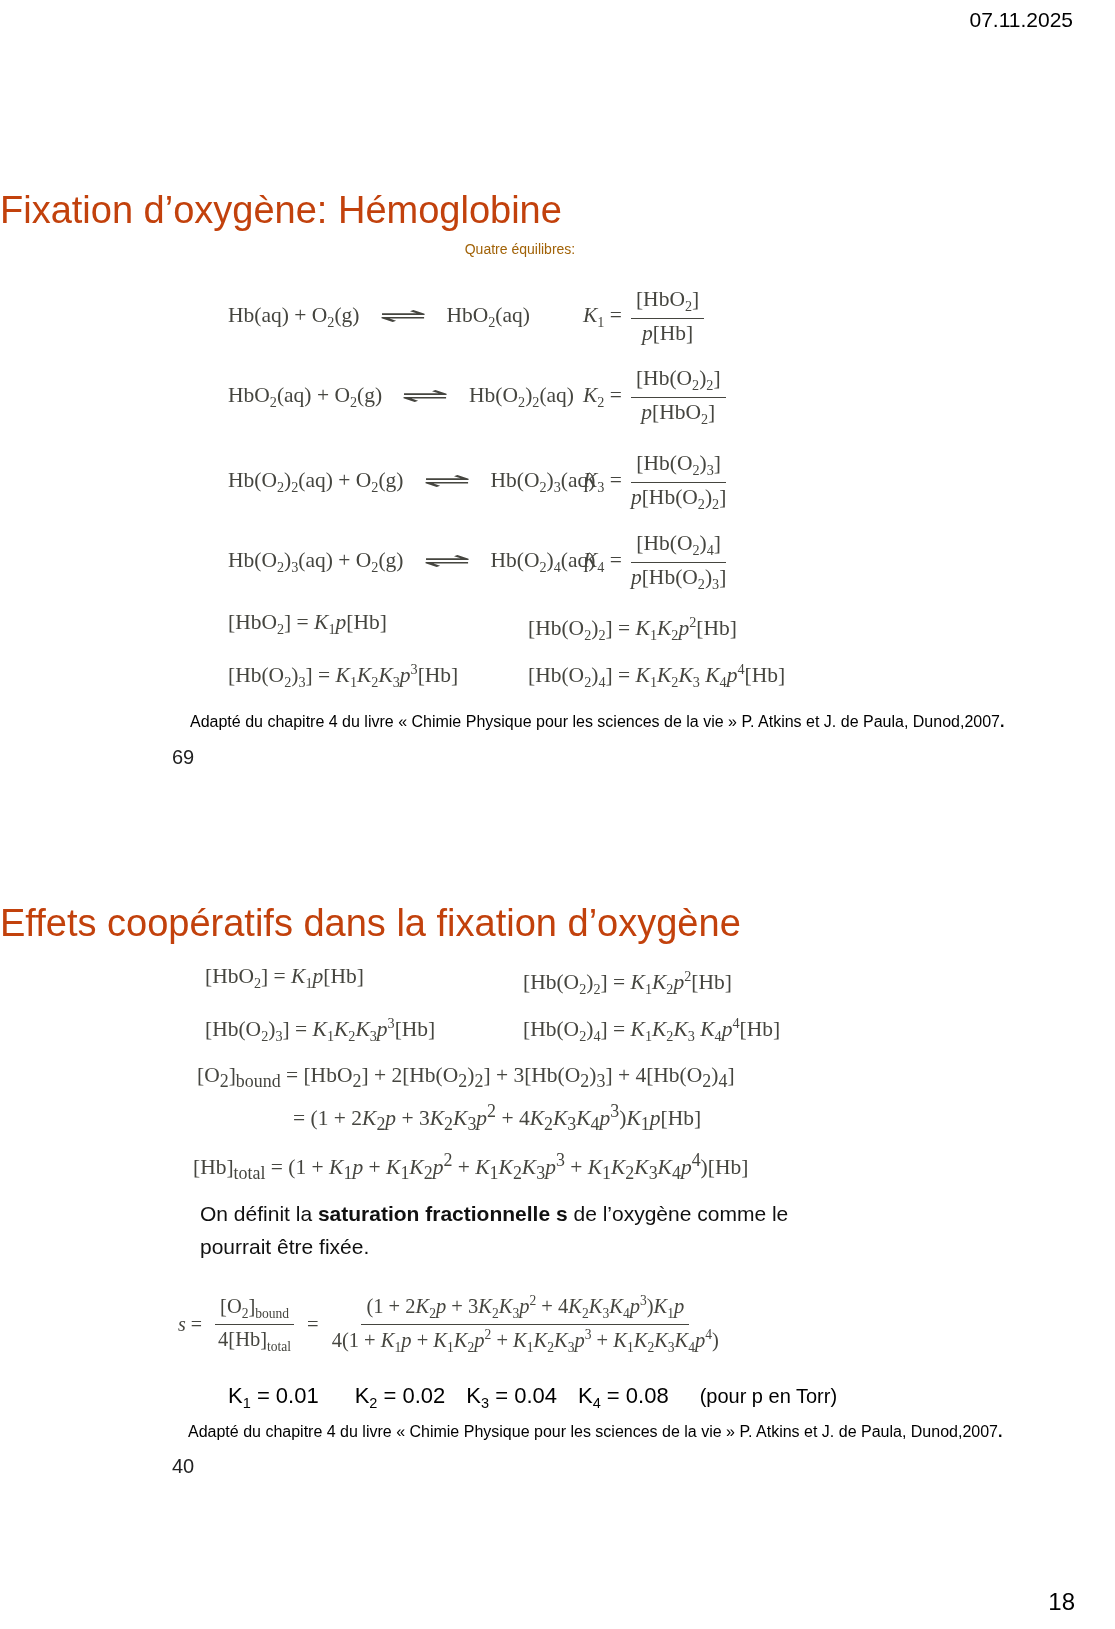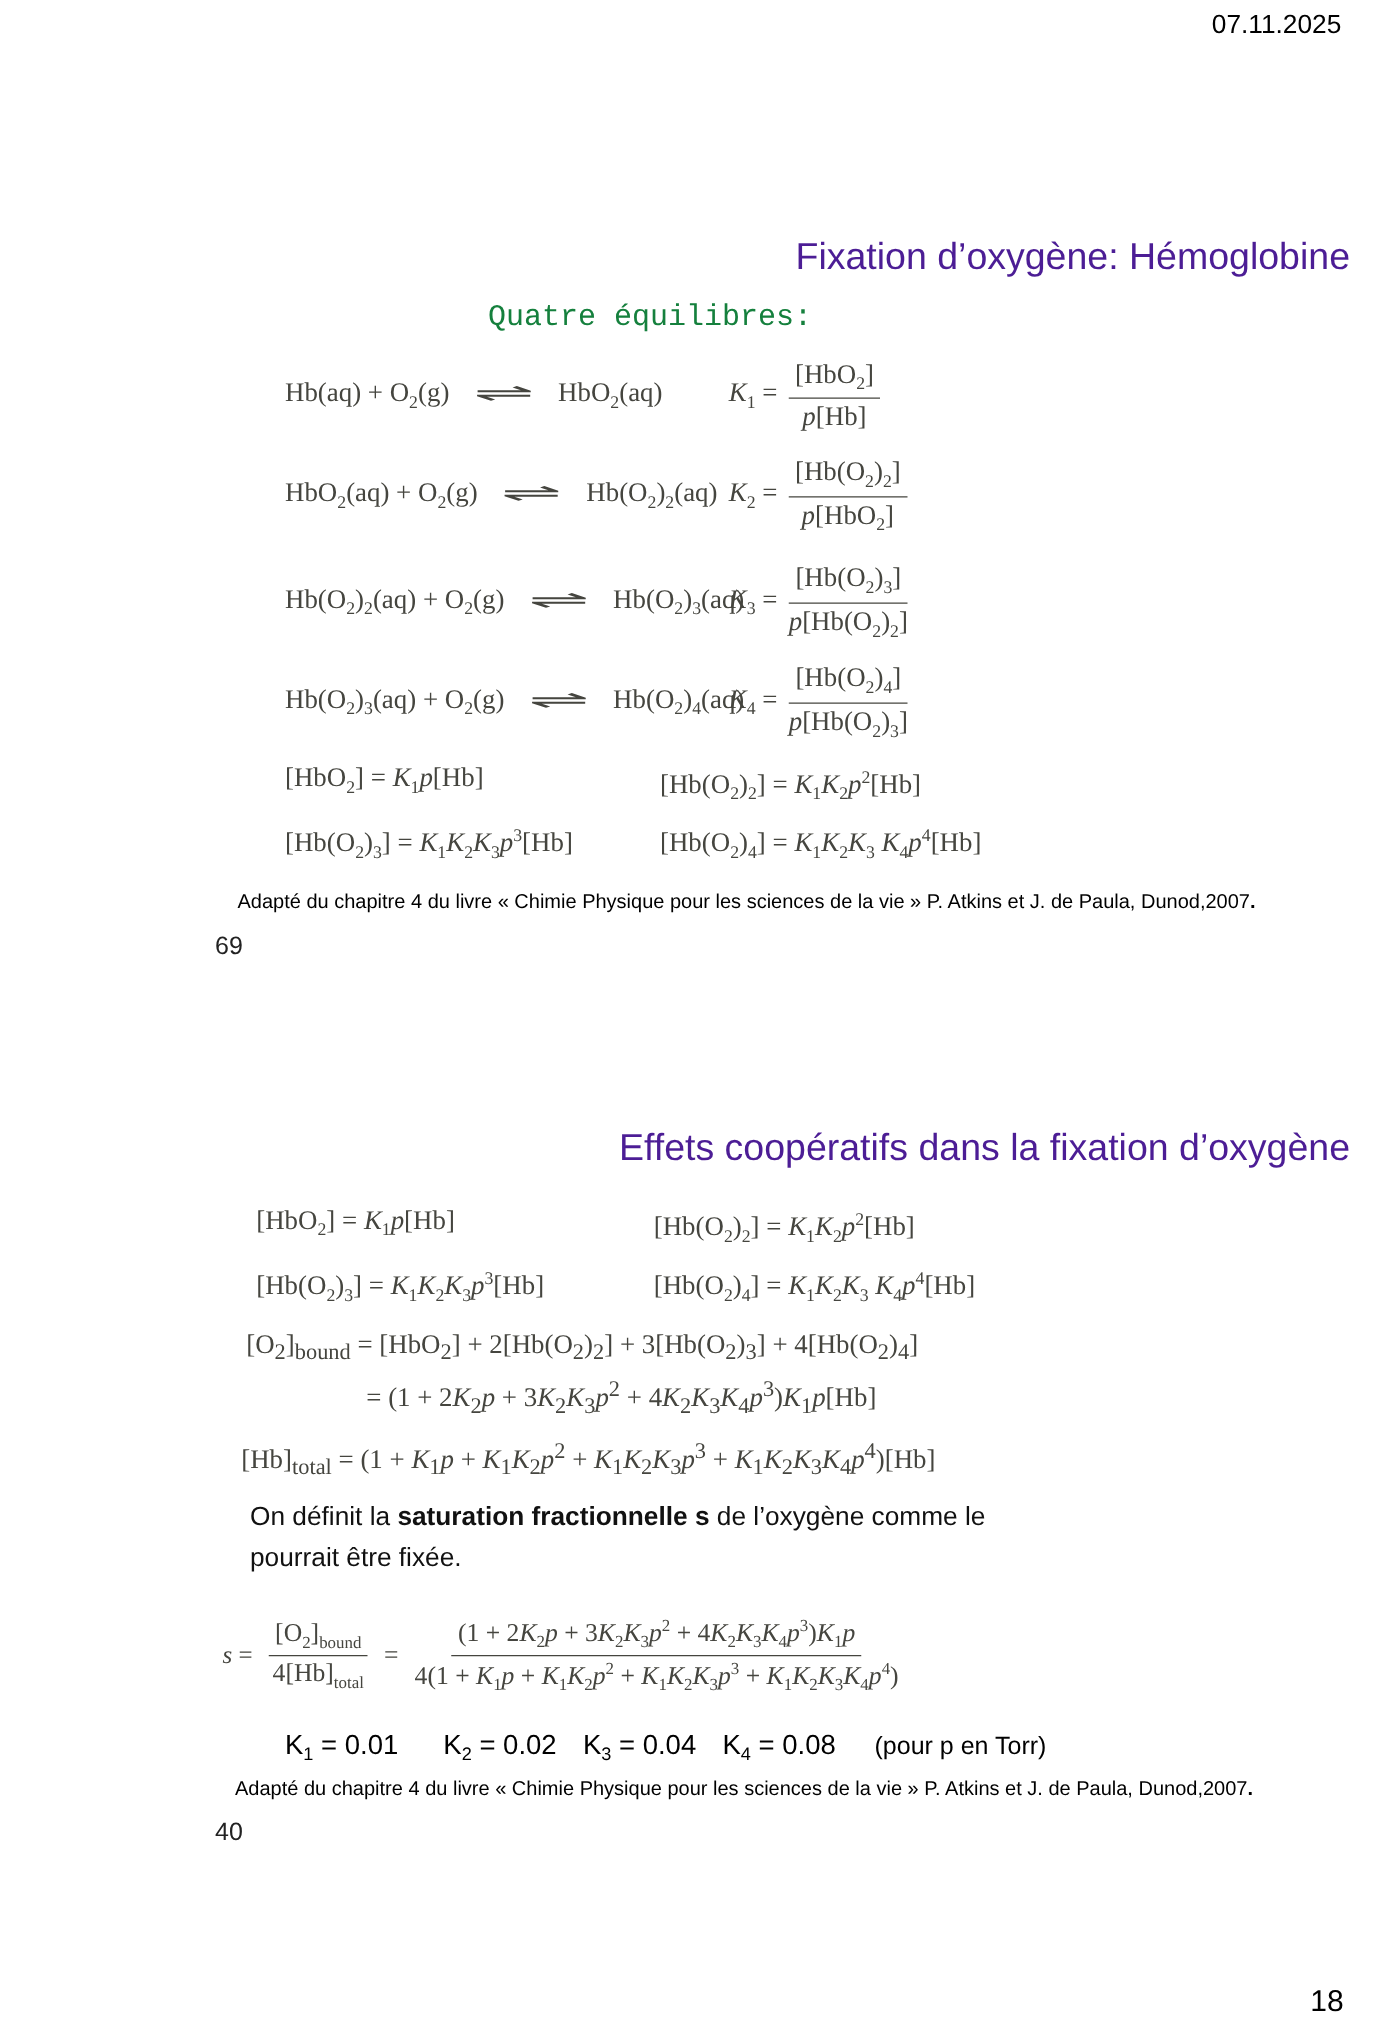--- a/index.html
+++ b/index.html
@@ -12,26 +12,26 @@
     font-family: "Liberation Sans", sans-serif;
     color: #000;
     overflow: hidden;
     --ink: #45453f;
   }
   .date {
     position: absolute; top: 8px; right: 22px;
     font-size: 21px; color: #000;
   }
   .slide-title {
-    position: absolute; left: 0; width: 1080px; text-align: right;
-    font-size: 30px; font-weight: 400; color: #4c1d95;
+    position: absolute; left: 0; width: 1080px; text-align: left;
+    font-size: 38px; font-weight: 400; color: #c2410c;
   }
   .subtitle {
     position: absolute; left: 0; width: 1040px; text-align: center;
-    font-size: 24px; font-weight: 400; color: #15803d; font-family: Liberation Mono, monospace;
+    font-size: 14px; font-weight: 400; color: #a16207;
   }
   
   .eq, .eqrow, .conc, .longline, .sat {
     font-family: "Liberation Serif", "DejaVu Serif", serif;
     color: var(--ink);
   }
   .eq sub, .eq sup, .kline sub { font-size: 66%; }
   .eqrow {
     position: absolute; left: 228px; height: 70px; width: 700px;
     display: flex; align-items: center; font-size: 21.5px;

